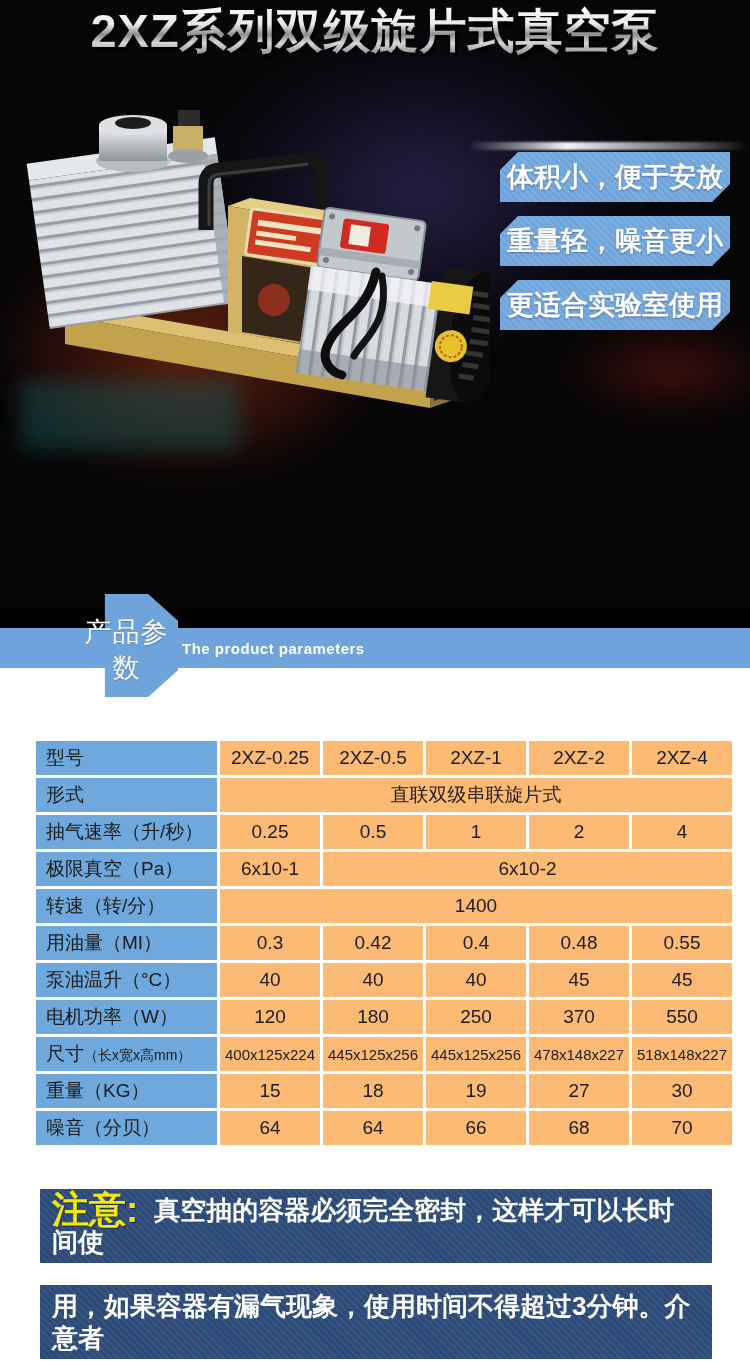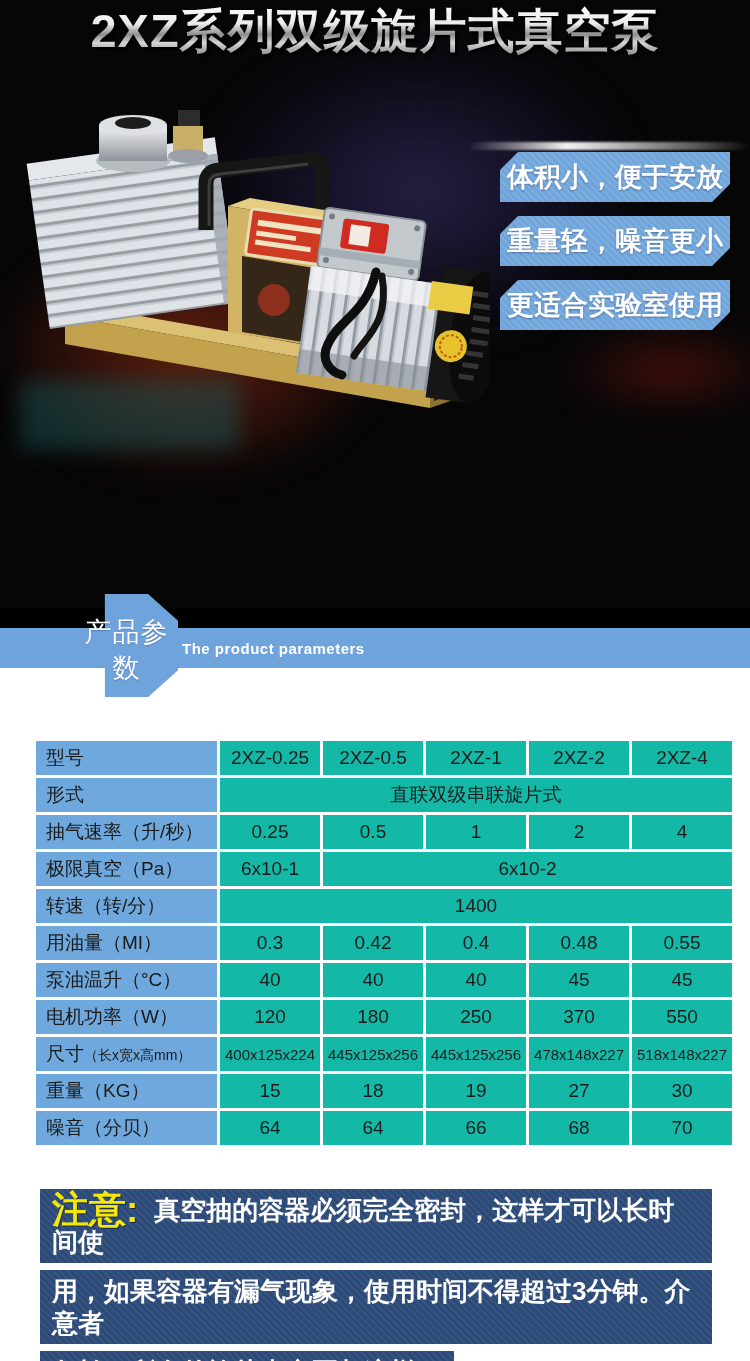--- a/index.html
+++ b/index.html
@@ -51,27 +51,27 @@
     color:#fff;font-size:27px;letter-spacing:1px;text-shadow:0 1px 1px rgba(0,0,80,.25);}
   .divider-en{position:absolute;left:182px;top:640px;color:#fff;font-size:15px;font-weight:bold;
     letter-spacing:.5px;}
 
   
   .params{position:absolute;left:33px;top:738px;border-collapse:separate;border-spacing:3px;}
   .params td{height:32px;text-align:center;vertical-align:middle;color:#1c1c1c;}
   .params td.lbl{width:170px;background:#6fa8dc;text-align:left;padding-left:10px;
     font-size:19px;color:#1a1a1a;}
   .params td.lbl .sm{font-size:14px;}
-  .params td.val{background:#14b8a6;font-size:19px;}
+  .params td.val{background:#fdba74;font-size:19px;}
   .params td.w{width:98px;}
   .params td.tight{font-size:15px;}
 
   
   .notice{position:absolute;left:40px;top:1189px;width:672px;}
-  .n-line{margin-bottom:7px;}
+  .n-line{margin-bottom:22px;}
   .hl{display:block;box-sizing:border-box;width:672px;padding:5px 12px;
     background:#2b4a78;color:#fff;font-size:26px;font-weight:bold;line-height:32px;
     background-image:repeating-linear-gradient(45deg,rgba(255,255,255,.06) 0 2px,transparent 2px 5px);}
   .n-line:last-child .hl{display:inline-block;width:auto;}
   .n-prefix{font-size:37px;color:#f6e70a;font-weight:bold;margin-right:16px;
     vertical-align:-3px;text-shadow:1px 1px 0 #1a2a48;}
 </style>
 </head>
 <body>
 

